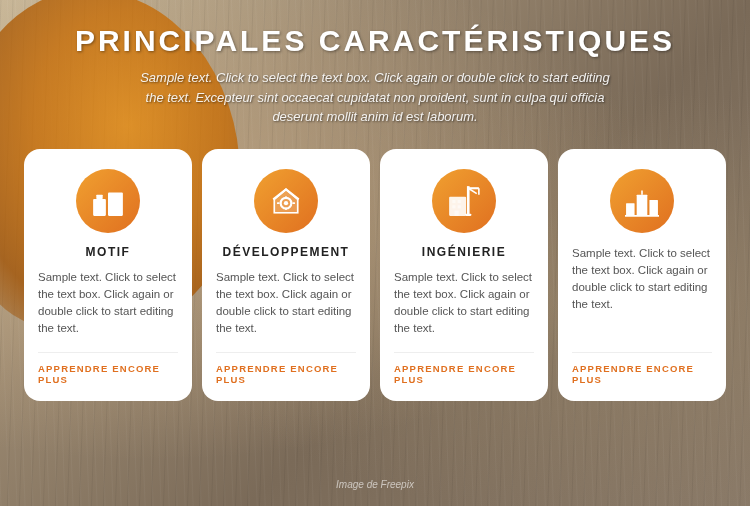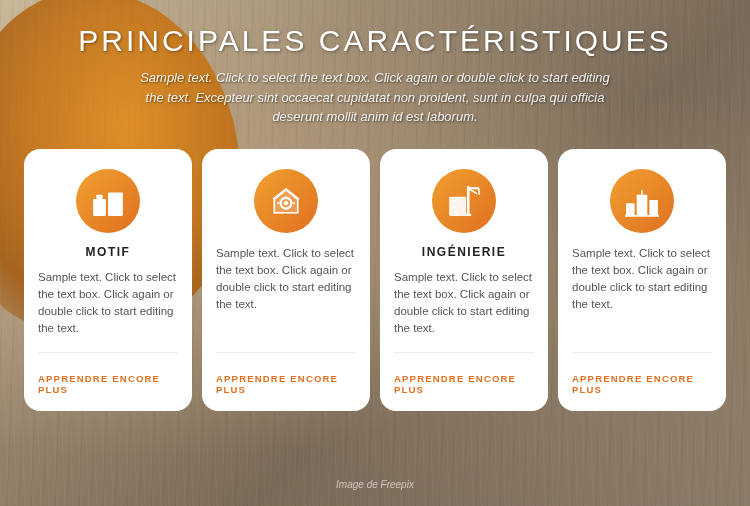--- a/index.html
+++ b/index.html
@@ -63,21 +63,21 @@
       width: 750px;
       height: 506px;
       display: flex;
       flex-direction: column;
       align-items: center;
       padding: 24px 20px 10px;
     }
 
     .title {
       font-size: 30px;
-      font-weight: 400;
+      font-weight: 700;
       color: #ffffff;
       letter-spacing: 3px;
       text-transform: uppercase;
       text-align: center;
       margin-bottom: 10px;
       text-shadow: 1px 1px 3px rgba(0,0,0,0.4);
     }
 
     .subtitle {
       font-size: 13px;
@@ -146,21 +146,21 @@
 
     .card-link {
       font-size: 9.5px;
       font-weight: 800;
       letter-spacing: 1.2px;
       text-transform: uppercase;
       color: #e07020;
       text-align: left;
       width: 100%;
       border-top: 1px solid #eee;
-      padding-top: 20px;
+      padding-top: 10px;
       cursor: pointer;
     }
 
     .footer-credit {
       position: absolute;
       bottom: 16px;
       left: 50%;
       transform: translateX(-50%);
       font-size: 10px;
       color: rgba(255,255,255,0.6);
@@ -214,20 +214,21 @@
           <circle cx="16" cy="18" r="5" fill="none" stroke="white" stroke-width="2"></circle>
           <circle cx="16" cy="18" r="2" fill="white"></circle>
           <rect x="15.2" y="11.5" width="1.6" height="2.5" rx="0.5" fill="white"></rect>
           <rect x="15.2" y="22" width="1.6" height="2.5" rx="0.5" fill="white"></rect>
           <rect x="22" y="17.2" width="2.5" height="1.6" rx="0.5" fill="white"></rect>
           <rect x="7.5" y="17.2" width="2.5" height="1.6" rx="0.5" fill="white"></rect>
 
           <polyline points="4,14.5 16,5 28,14.5" fill="none" stroke="white" stroke-width="2"></polyline>
         </svg>
       </div>
+      <div class="card-title">DÉVELOPPEMENT</div>
       <div class="card-text">Sample text. Click to select the text box. Click again or double click to start editing the text.</div>
       <div class="card-link">APPRENDRE ENCORE PLUS</div>
     </div>
 
     <div class="card">
       <div class="card-icon-circle">
         <svg viewBox="0 0 32 32">
 
           <rect x="2" y="12" width="16" height="18" rx="1" opacity="0.9"></rect>
           <rect x="5" y="15" width="3" height="3" fill="rgba(255,255,255,0.5)"></rect>

